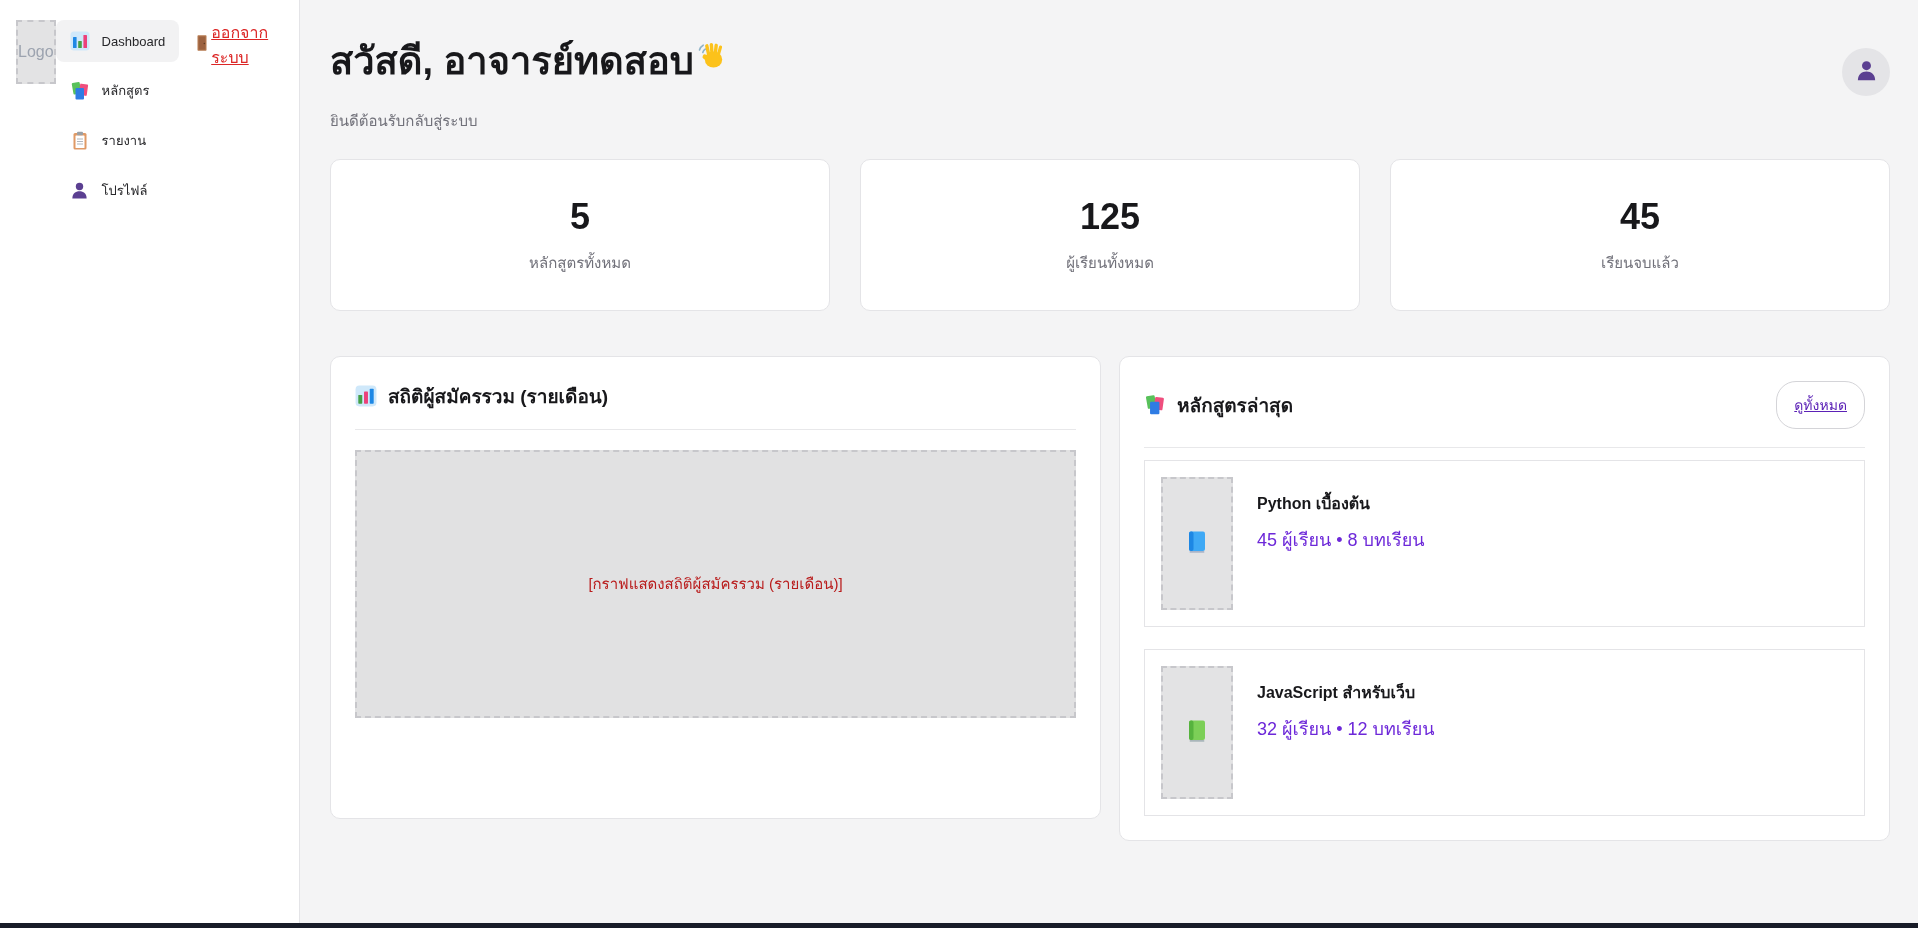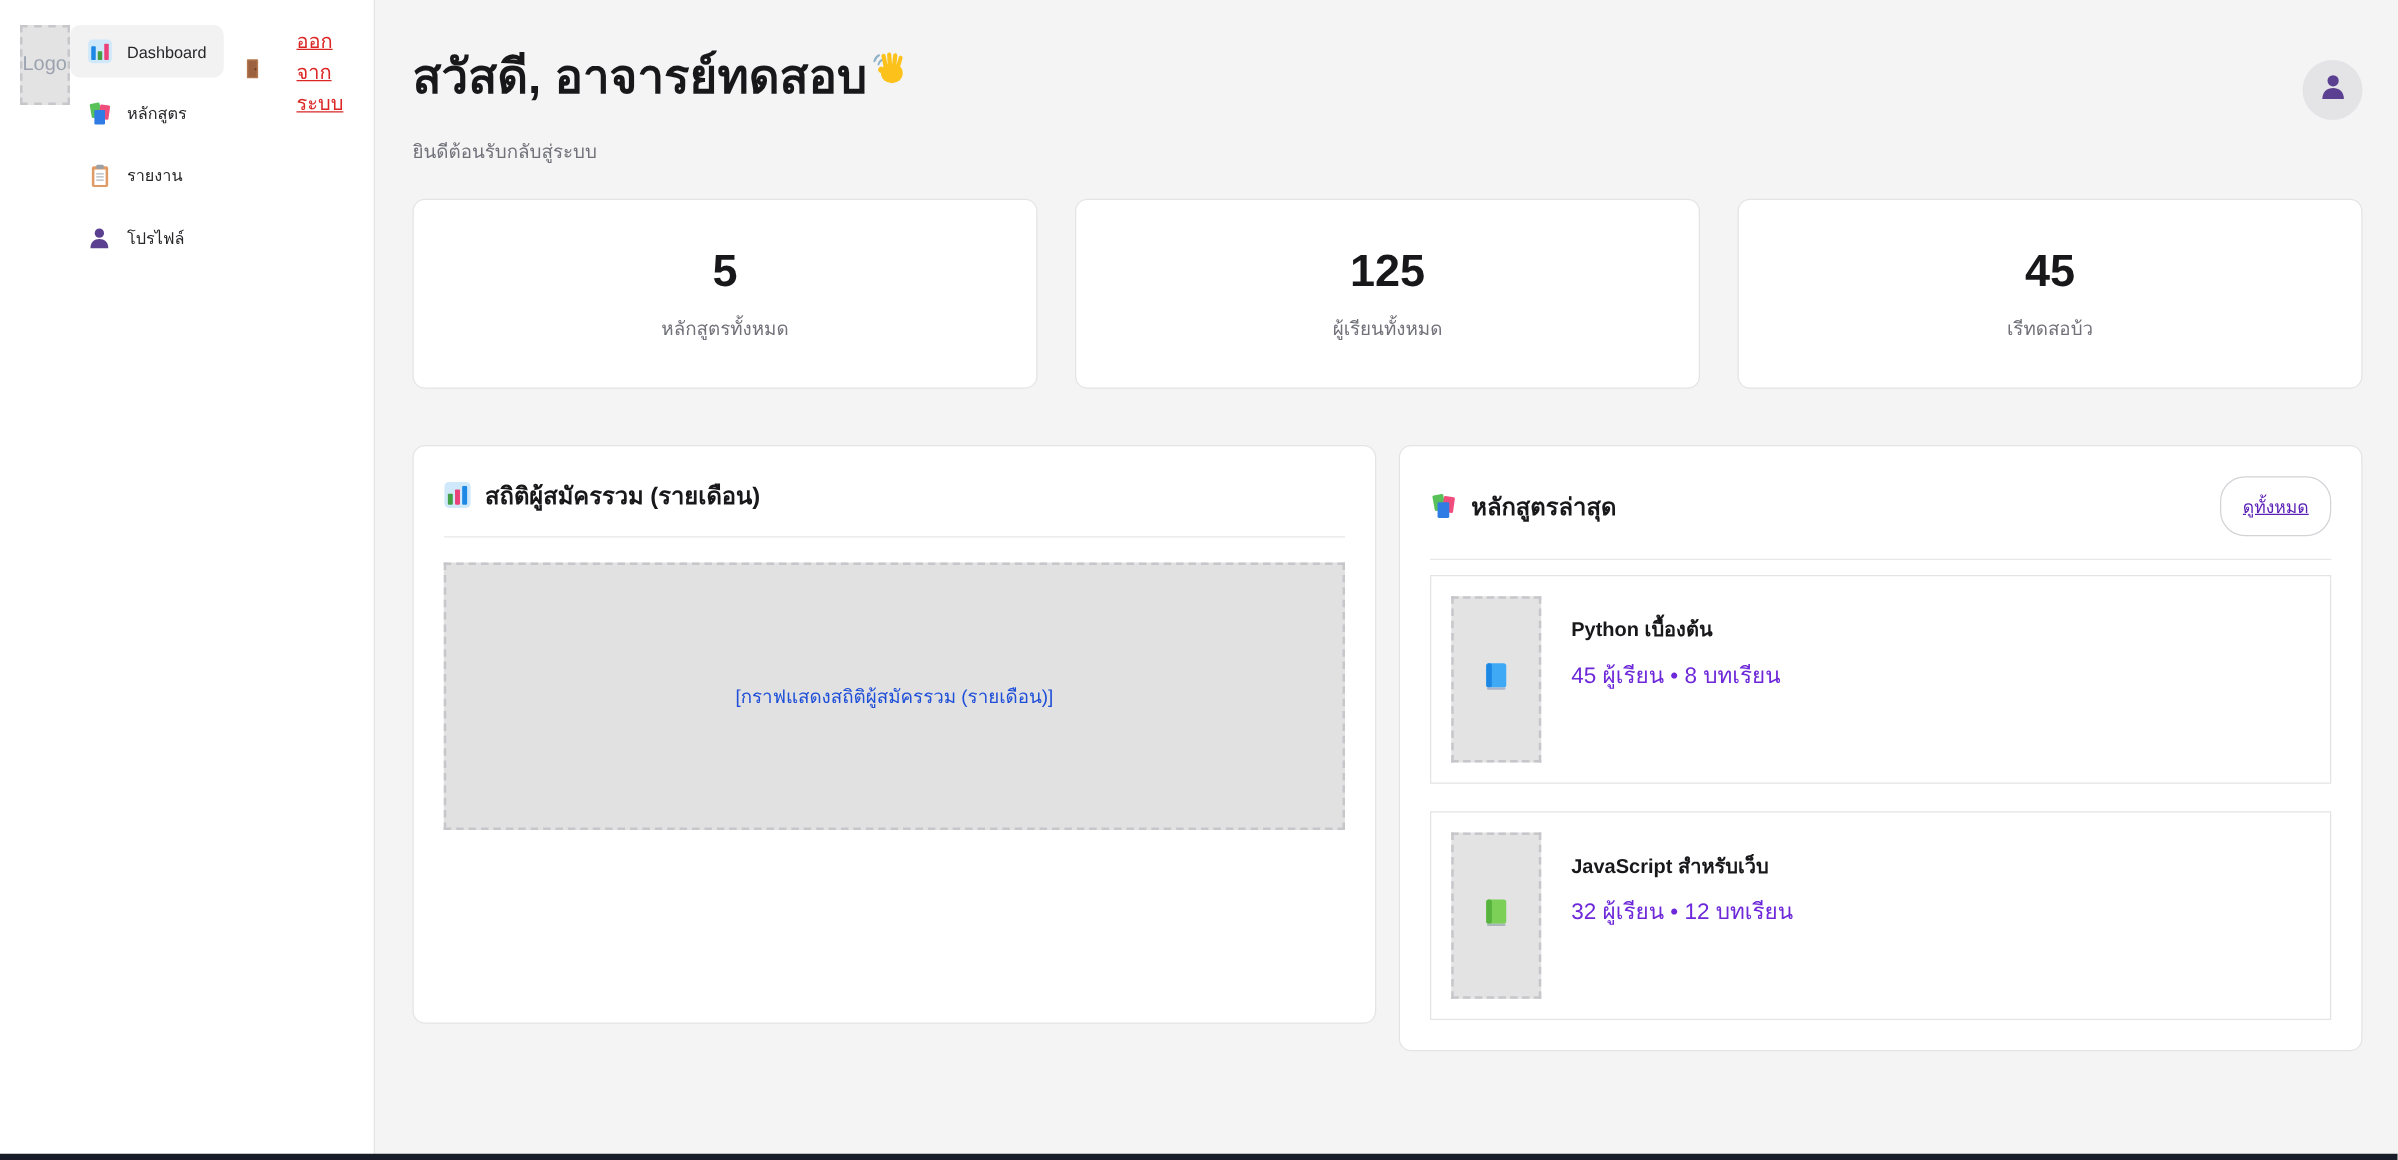--- a/index.html
+++ b/index.html
@@ -35,21 +35,21 @@
     font-size: 13px; color: #27272a;
     cursor: pointer;
   }
   .nav-item.active { background: #f2f2f3; }
   .nav-item .icon { display: inline-flex; width: 20px; height: 20px; }
   .sidebar-divider {
     border: none; border-top: 1px solid #e4e4e7;
     margin: 12px 0 30px 0;
   }
   .logout-link {
-    display: inline-flex; align-items: center; gap: 26px;
+    display: inline-flex; align-items: center; gap: 0;
     margin-left: 14px; align-self: flex-start;
     color: #dc2626; font-size: 16px;
     text-decoration: underline; cursor: pointer;
   }
   
   .main { flex: 1; padding: 30px 28px 0 30px; }
   .header-row { display: flex; justify-content: space-between; align-items: flex-start; }
   .greeting {
     font-size: 38px; font-weight: bold; color: #18181b;
     display: flex; align-items: center; gap: 2px;
@@ -86,24 +86,24 @@
   .chart-panel { height: 463px; }
   .panel-header { display: flex; align-items: center; justify-content: space-between; min-height: 26px; }
   .courses-panel .panel-header { min-height: 44px; }
   .panel-title {
     display: flex; align-items: center; gap: 11px;
     font-size: 19px; font-weight: bold; color: #18181b;
   }
   .panel-title .icon { display: inline-flex; width: 22px; height: 22px; }
   .panel-divider { border: none; border-top: 1px solid #e8e8ea; margin-top: 18px; }
   .chart-placeholder {
-    margin-top: 20px; height: 214px;
+    margin-top: 20px; height: 268px;
     background: #e1e1e2; border: 2px dashed #c7c7cb;
     display: flex; align-items: center; justify-content: center;
-    color: #1d4ed8; font-size: 15px;
+    color: #b91c1c; font-size: 15px;
   }
   .view-all-btn {
     background: #ffffff; border: 1px solid #d4d4d8; border-radius: 20px;
     padding: 12px 17px; font-size: 14px;
     color: #5b21b6; text-decoration: underline;
     cursor: pointer; font-family: inherit;
   }
   .course-card {
     border: 1px solid #e4e4e7; border-radius: 0;
     padding: 16px; height: 167px;
@@ -239,21 +239,21 @@
     <div class="stat-card">
       <div class="stat-value">5</div>
       <div class="stat-label">หลักสูตรทั้งหมด</div>
     </div>
     <div class="stat-card">
       <div class="stat-value">125</div>
       <div class="stat-label">ผู้เรียนทั้งหมด</div>
     </div>
     <div class="stat-card">
       <div class="stat-value">45</div>
-      <div class="stat-label">เรีทดสอบ้ว</div>
+      <div class="stat-label">เรียนจบแล้ว</div>
     </div>
   </div>
 
   <div class="panels-row">
 
     <section class="panel chart-panel">
       <div class="panel-header">
         <div class="panel-title">
           <span class="icon">
             <svg viewBox="0 0 20 20" width="22" height="22">

